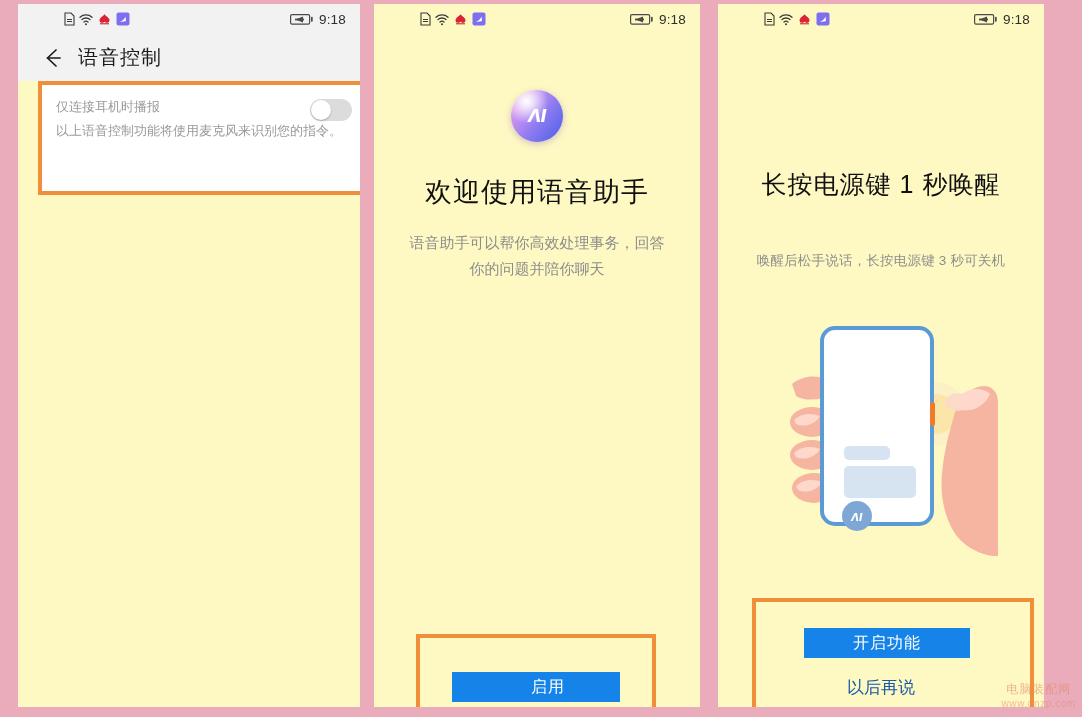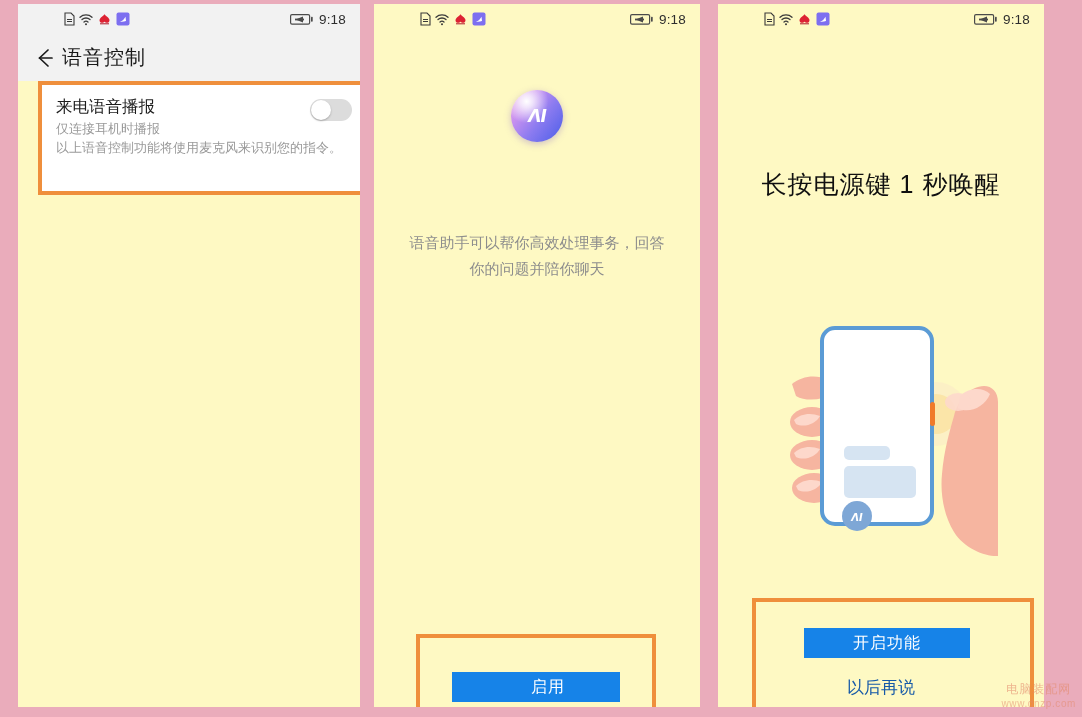--- a/index.html
+++ b/index.html
@@ -44,22 +44,22 @@
 
   .ic { display: inline-block; line-height: 0; }
   .ic svg { display: block; }
 
   
   .appbar {
     background: #f2f2f2;
     height: 47px;
     display: flex;
     align-items: center;
-    padding: 0 0 0 14px;
-    gap: 4px;
+    padding: 0 0 0 22px;
+    gap: 12px;
   }
   .back-arrow { width: 26px; height: 26px; cursor: pointer; }
   .appbar-title {
     font-size: 20px;
     color: #1a1a1a;
     letter-spacing: 1px;
   }
 
   
   .hl-box { border: 4px solid #ef8f3c; background: transparent; }
@@ -289,21 +289,20 @@
           </svg>
       </span>
       <span class="appbar-title">语音控制</span>
     </div>
 
     <div class="hl-box" id="settings-highlight"></div>
 
     <div class="settings-card">
       <div class="row-main">
         <div class="row-texts">
-          <div class="row-title">来电语音播报</div>
           <div class="row-sub">仅连接耳机时播报</div>
         </div>
         <div class="toggle">
           <div class="knob"></div>
         </div>
       </div>
       <div class="note">以上语音控制功能将使用麦克风来识别您的指令。</div>
     </div>
   </div>
 
@@ -352,20 +351,21 @@
       </div>
     </div>
 
     <div class="mid-body">
       <div class="logo-wrap">
         <div class="ai-orb">
           <span class="glyph">ΛI</span>
         </div>
       </div>
 
+      <div class="welcome-title">欢迎使用语音助手</div>
       <div class="welcome-sub">语音助手可以帮你高效处理事务，回答你的问题并陪你聊天</div>
 
       <div class="hl-box" id="enable-highlight"></div>
       <button class="btn-primary" id="enable-btn">启用</button>
 
       <div id="exit-link">退出</div>
     </div>
   </div>
 
   <div class="panel" id="panel-right">
@@ -408,20 +408,21 @@
               <rect x="5" y="5.6" width="9" height="1.8" fill="#4a4a4a"></rect>
               <rect x="21" y="3.8" width="1.7" height="5" rx="0.7" fill="#4a4a4a"></rect>
             </svg>
         </span>
         <span class="sb-time">9:18</span>
       </div>
     </div>
 
     <div class="right-body">
       <div class="wake-title">长按电源键 1 秒唤醒</div>
+      <div class="wake-sub">唤醒后松手说话，长按电源键 3 秒可关机</div>
 
       <div class="illus">
         <svg width="210" height="235" viewBox="0 0 210 235">
 
           <g>
             <path d="M4 60 C14 52 28 50 40 56 L46 70 C34 76 18 78 8 72 Z" fill="#f6b5a0"></path>
             <ellipse cx="24" cy="98" rx="22" ry="15" fill="#f6b5a0"></ellipse>
             <ellipse cx="24" cy="131" rx="22" ry="15" fill="#f6b5a0"></ellipse>
             <ellipse cx="26" cy="164" rx="22" ry="15" fill="#f6b5a0"></ellipse>
             <path d="M6 96  C12 90 22 88 32 92 C28 100 16 104 8 100 Z" fill="#fdd8cb"></path>

